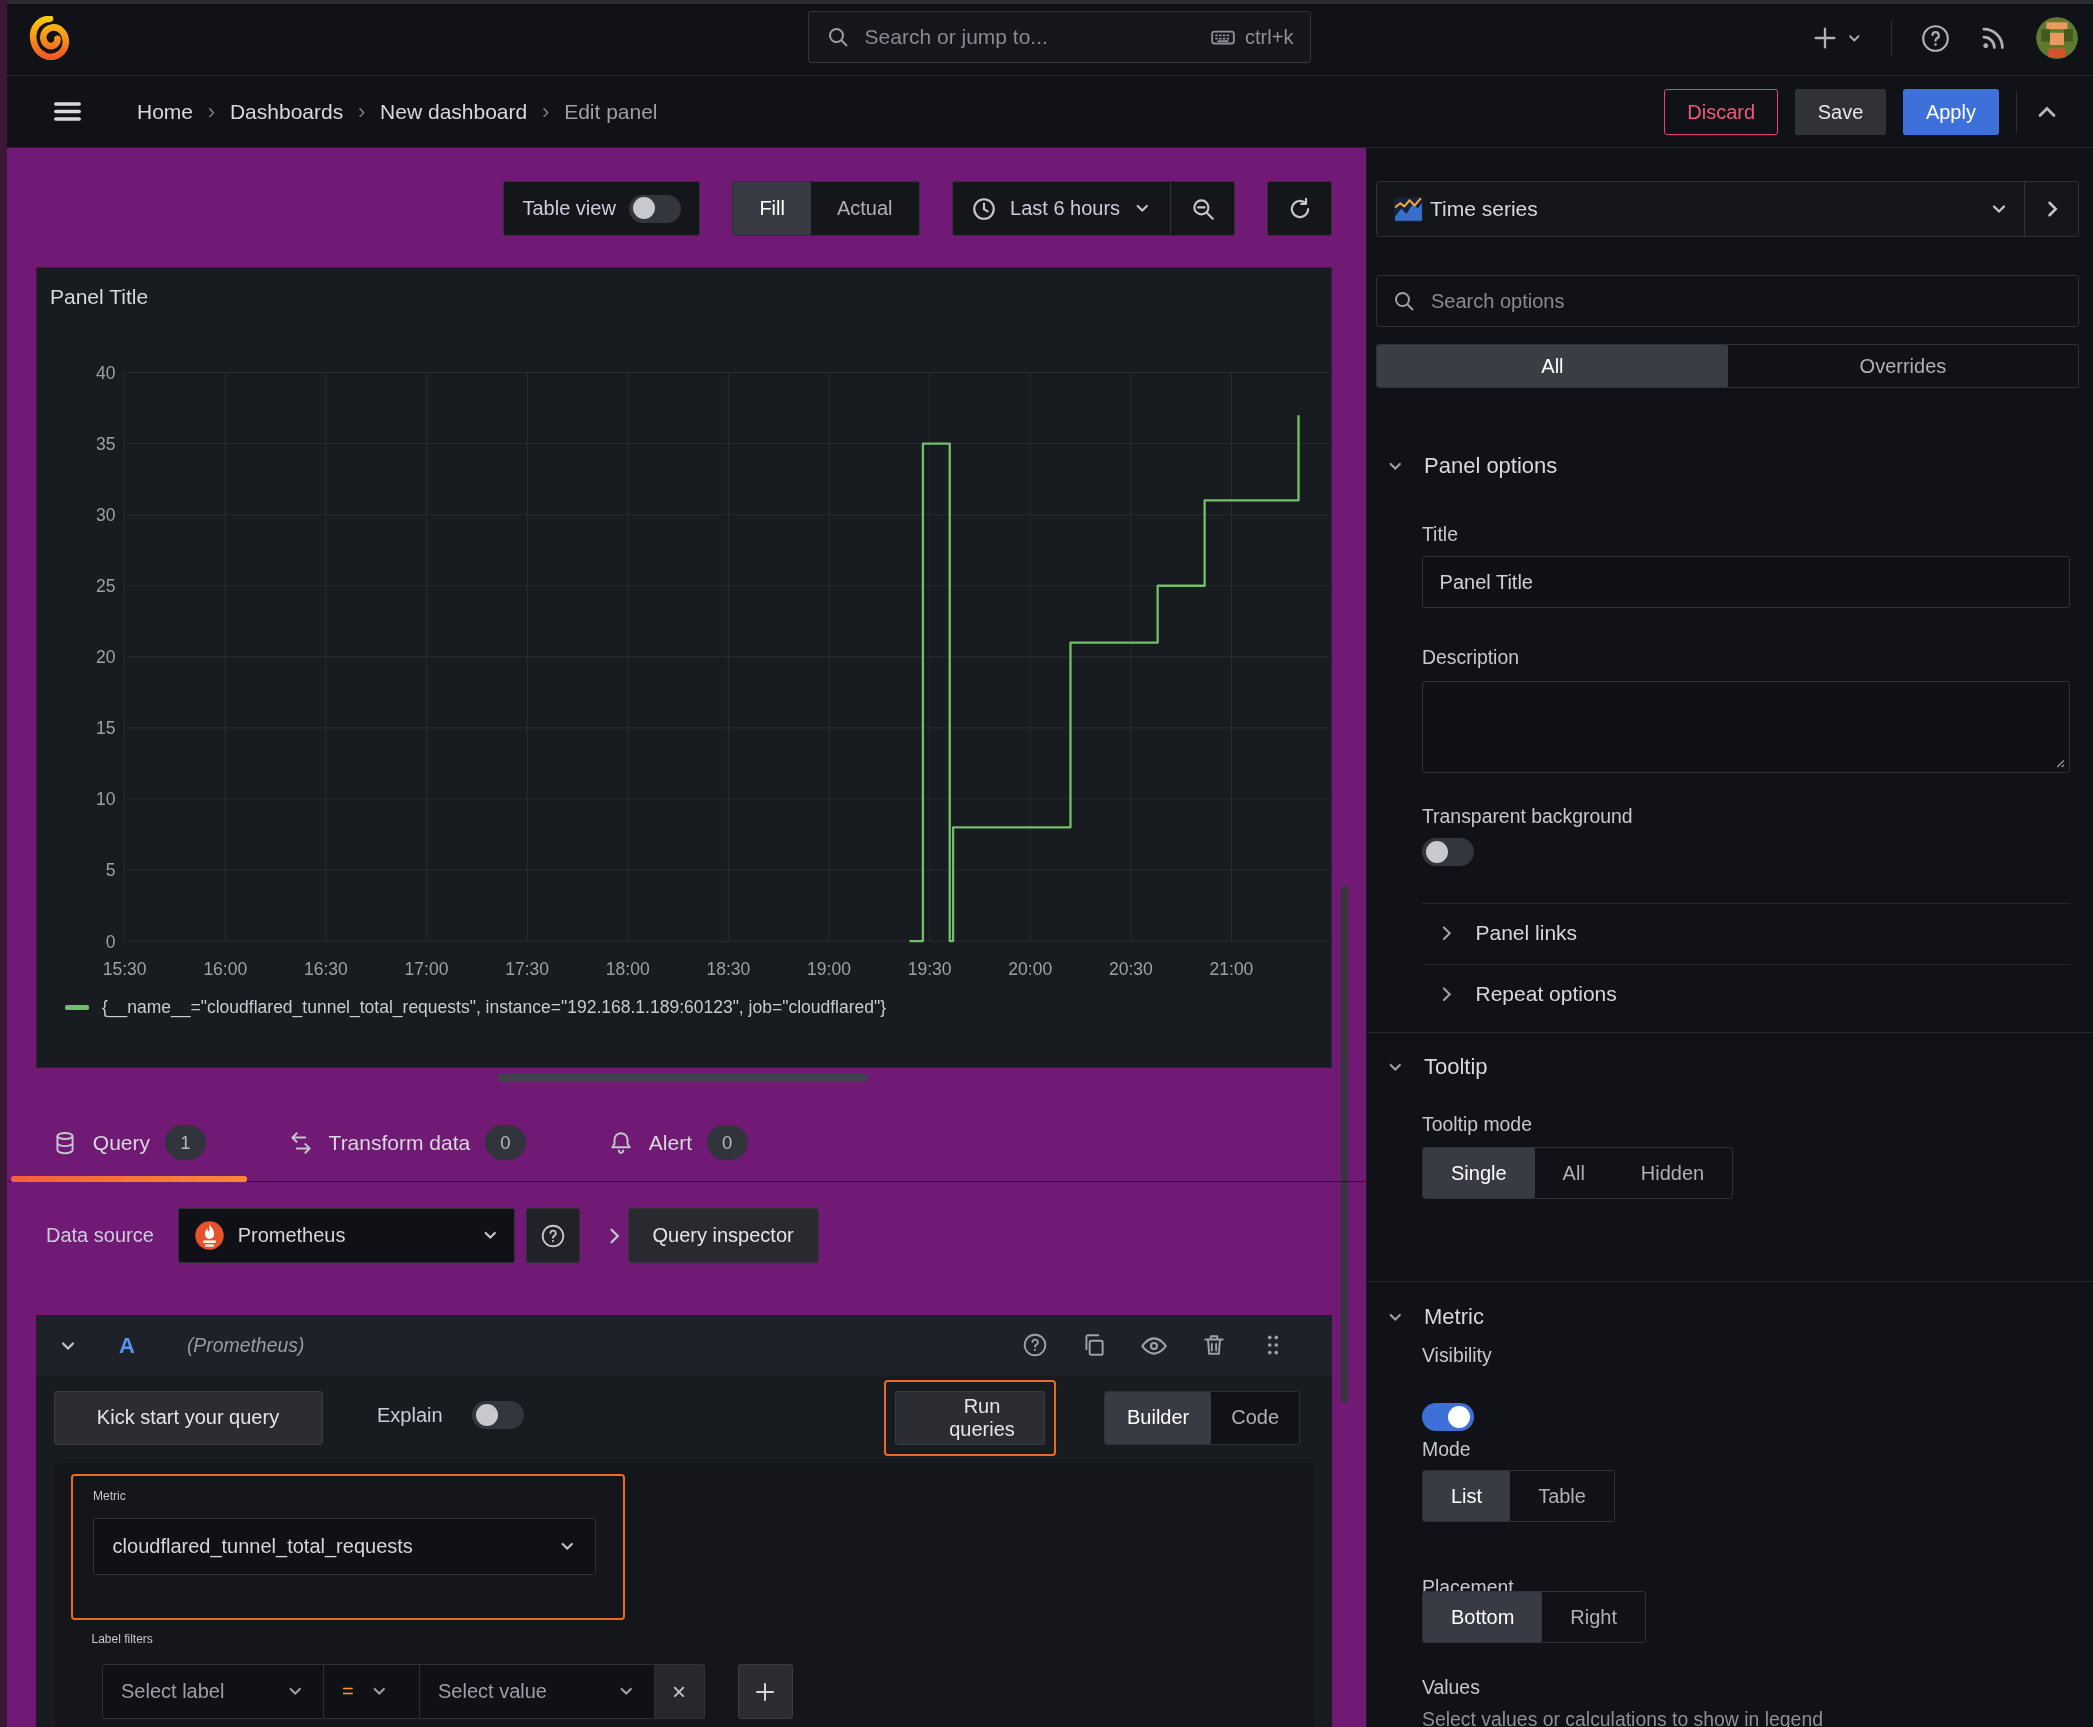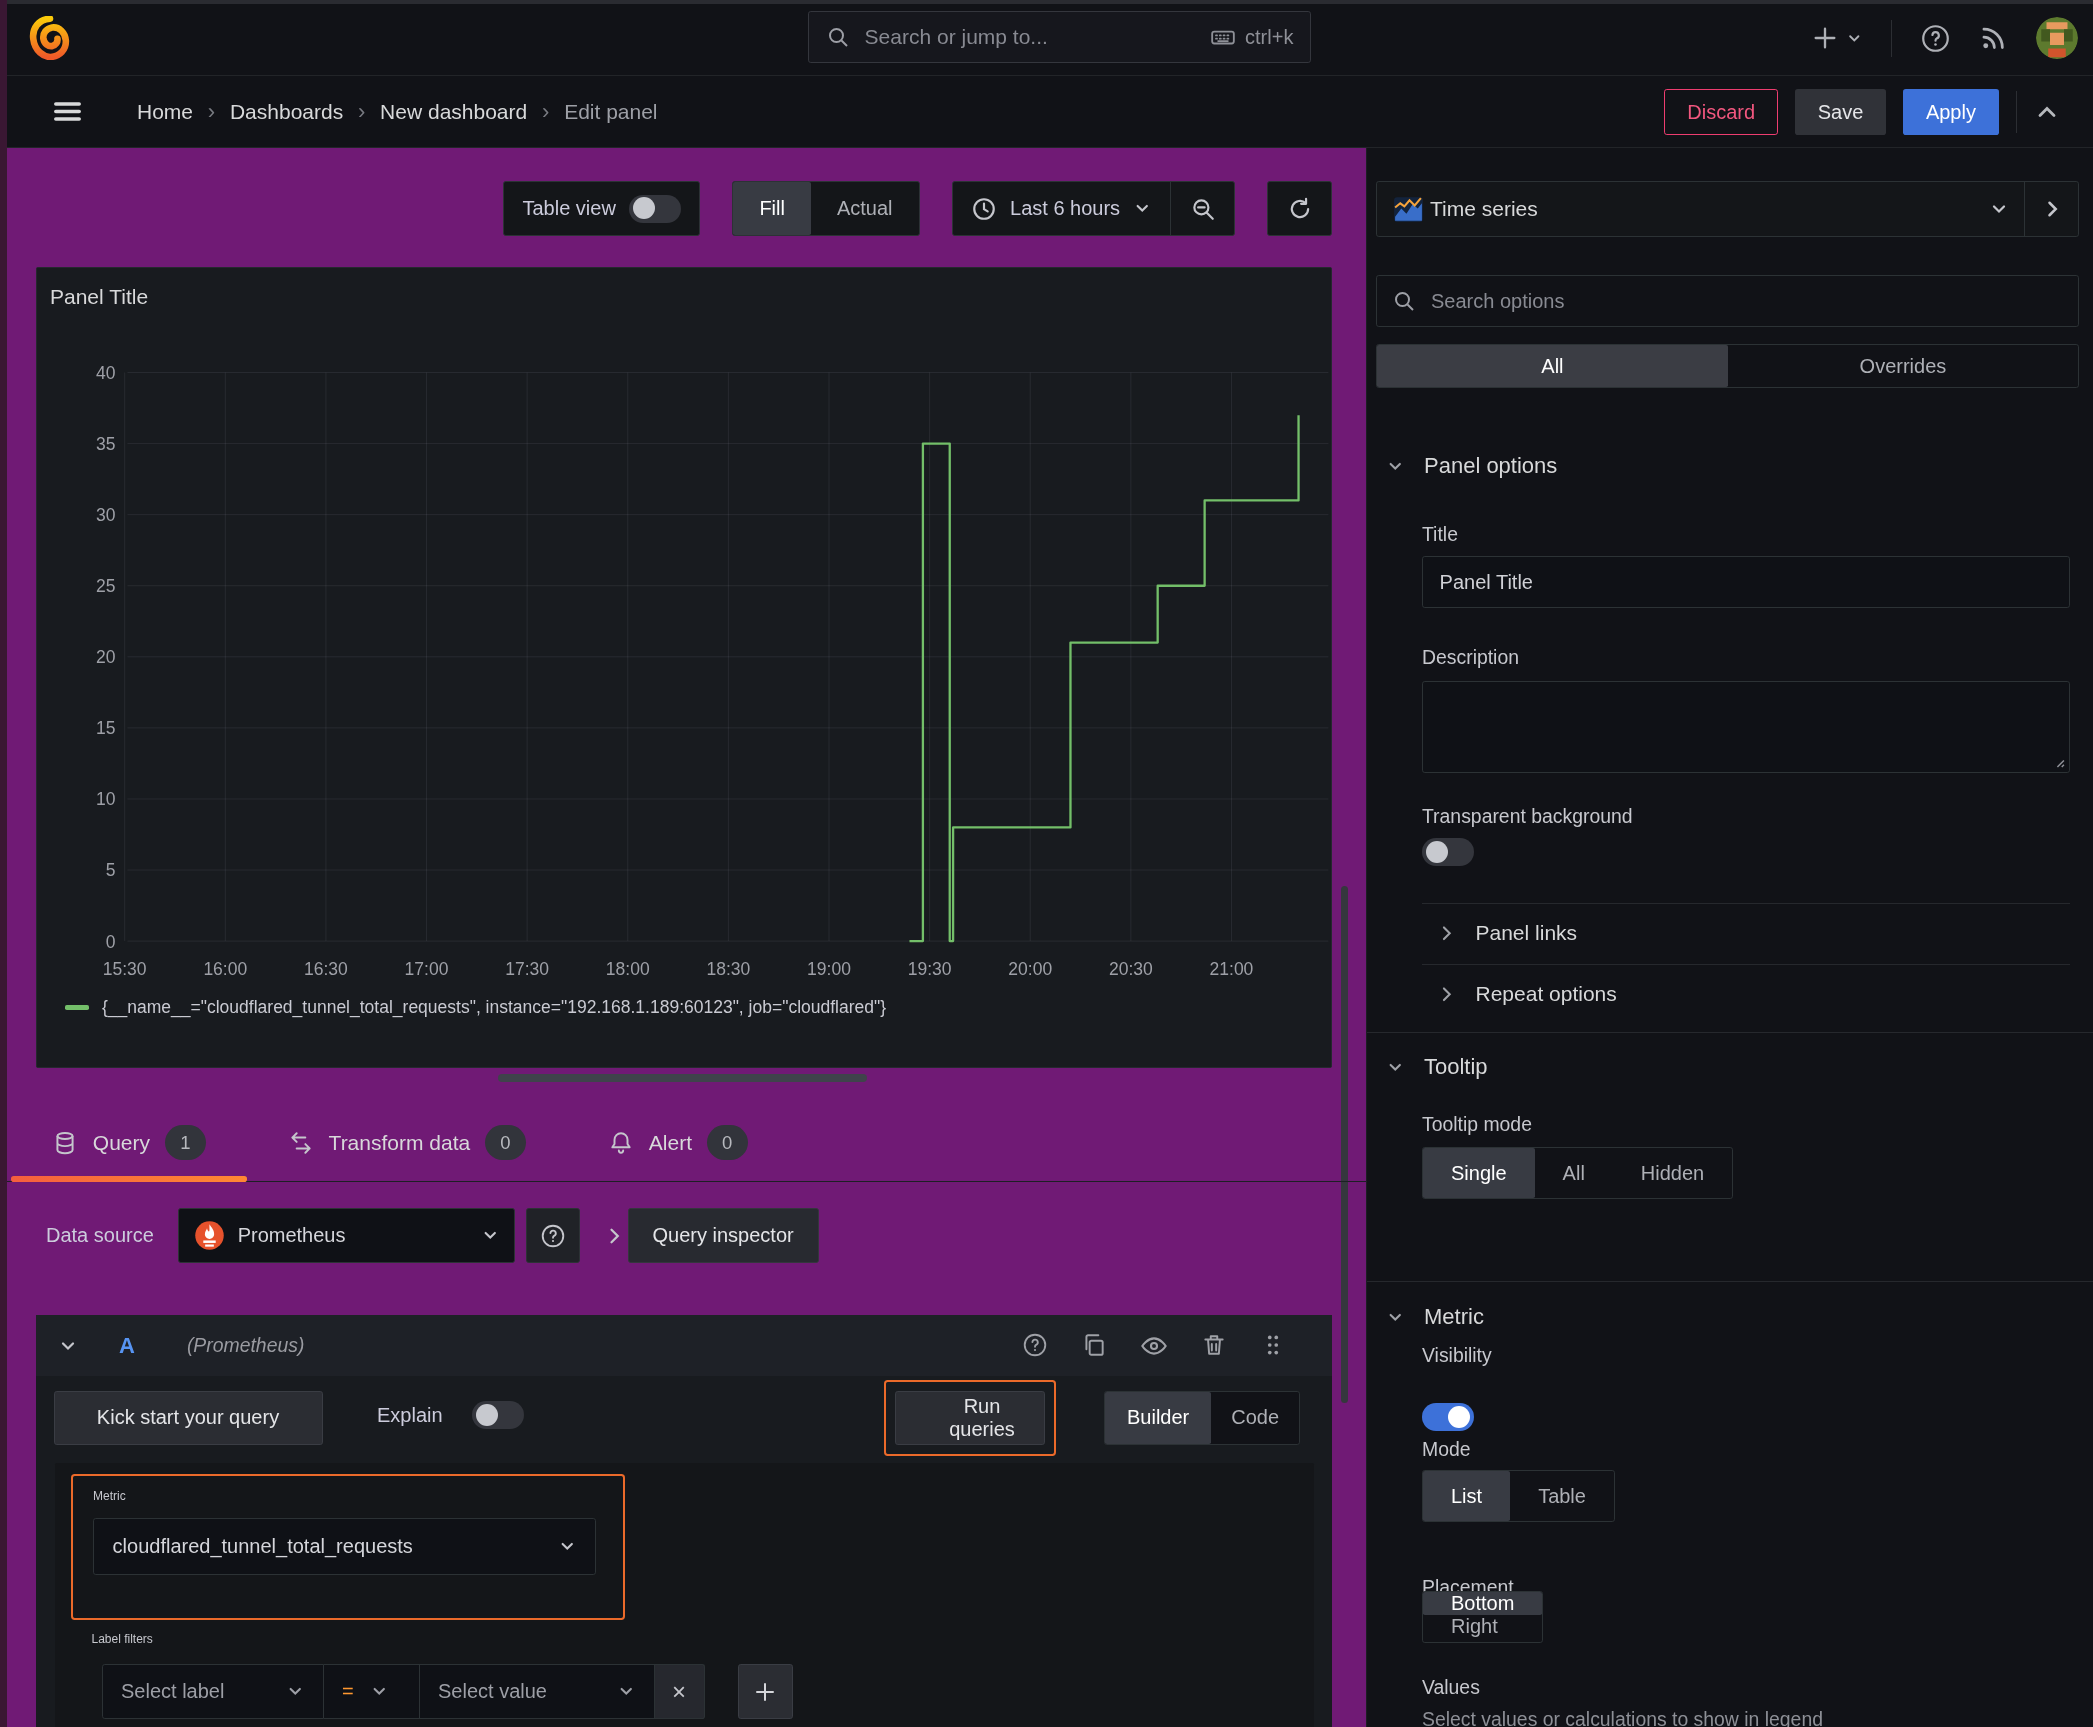--- a/index.html
+++ b/index.html
@@ -594,21 +594,21 @@
     <div class="s-lbl" style="left:55px;top:1196px;">Visibility</div>
     <div class="toggle on abs" style="left:55px;top:1227px;">
       <div class="knob"></div>
       </div>
     <div class="s-lbl" style="left:55px;top:1290px;">Mode</div>
     <div class="sseg" style="left:55px;top:1322px;">
       <span class="opt on">List</span>
       <span class="opt">Table</span>
     </div>
     <div class="s-lbl" style="left:55px;top:1412px;margin-top:16px;">Placement</div>
-    <div class="sseg" style="left:55px;top:1443px;flex-direction:column;">
+    <div class="sseg" style="left:55px;top:1443px;">
       <span class="opt on">Bottom</span>
       <span class="opt">Right</span>
     </div>
     <div class="s-lbl" style="left:55px;top:1528px;">Values</div>
     <div class="values-desc" style="left:55px;top:1560px;">Select values or calculations to show in legend</div>
   </div>
 
   <div class="abs win-edge-top"></div>
   <div class="abs win-edge-left"></div>
 </div>

